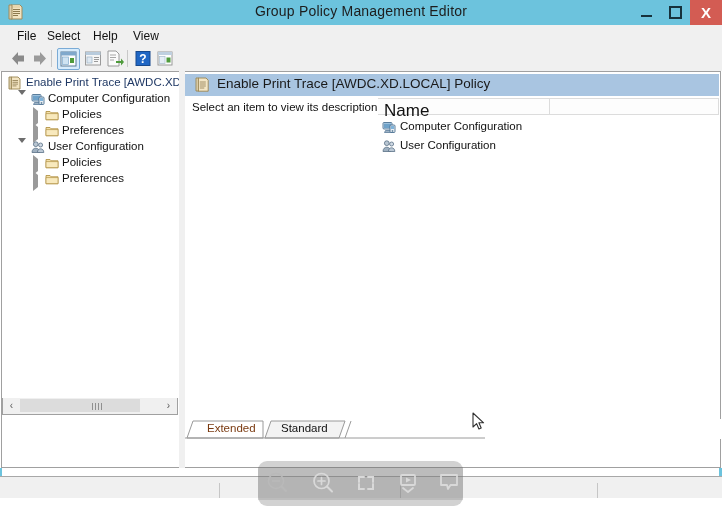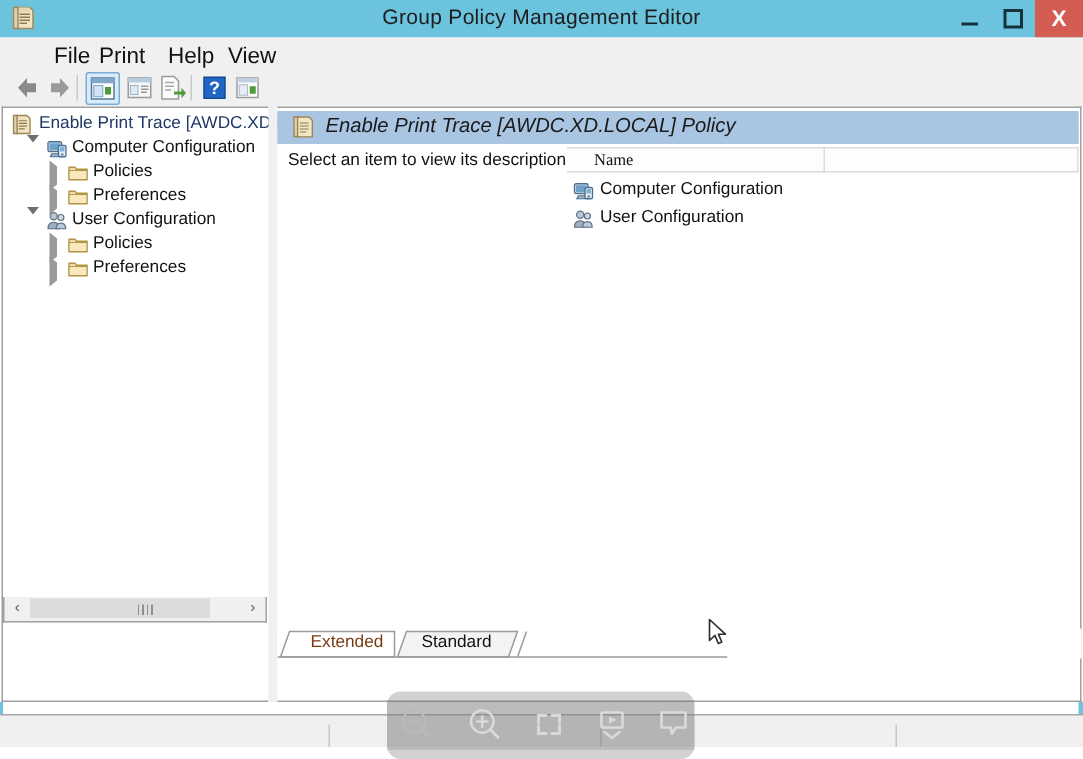--- a/index.html
+++ b/index.html
@@ -29,21 +29,21 @@
   .wbtn.close{background:#d35c53;color:#fff;width:32px;font-size:15px;font-weight:bold;}
   .wbtn-box{width:9px;height:9px;border:2px solid #17323c;}
   .wbtn-dash{width:11px;height:2px;background:#17323c;margin-top:6px;}
 
   
   .menubar{
     position:absolute;left:0;top:25px;width:722px;height:21px;
     background:#f0f0f0;border-bottom:1px solid #e2e2e2;
   }
   .menubar .mi{
-    position:absolute;top:3px;font-size:15px;color:#111;padding:1px 5px;margin-left:19px;
+    position:absolute;top:3px;font-size:12px;color:#111;padding:1px 5px;
   }
 
   
   .toolbar{
     position:absolute;left:0;top:46px;width:722px;height:25px;
     background:#f0f0f0;border-bottom:1px solid #d6d6d6;
   }
   .tbtn{position:absolute;top:3px;width:20px;height:19px;}
   .tsep{position:absolute;top:4px;width:1px;height:17px;background:#c8c8c8;}
   .tbtn.sel{border:1px solid #7aabd6;background:#d8ecfc;border-radius:2px;}
@@ -70,34 +70,33 @@
   .trow .lbl{position:absolute;top:1px;white-space:nowrap;}
   .tri-down{width:0;height:0;border-left:4px solid transparent;border-right:4px solid transparent;
             border-top:5px solid #6d6d6d;}
   .tri-right{width:0;height:0;border-top:4px solid transparent;border-bottom:4px solid transparent;
              border-left:5px solid #9a9a9a;}
 
   
   .rp-head{
     position:absolute;left:0;top:0;width:534px;height:24px;
     background:linear-gradient(to bottom,#ffffff 0%,#ffffff 8%,#a8c4e0 9%,#9dbcdb 92%,#8aaccf 100%);
-    font-style:italic;
   }
   .rp-head-inner{position:absolute;left:0;top:3px;width:534px;height:21px;background:#a9c5e1;}
   .rp-head-icon{position:absolute;left:10px;top:5px;width:15px;height:16px;}
   .rp-head-title{position:absolute;left:32px;top:4px;font-size:13.5px;color:#1a1a1a;}
 
   .rp-desc{position:absolute;left:7px;top:29px;font-size:11.5px;color:#111;}
 
   .lv{position:absolute;left:193px;top:26px;width:341px;}
   .lv-head{position:absolute;left:0;top:0;width:172px;height:17px;
            background:#fdfdfd;border:1px solid #dcdcdc;border-left:none;box-sizing:border-box;}
   .lv-head2{position:absolute;left:172px;top:0;width:169px;height:17px;
             background:#fdfdfd;border:1px solid #dcdcdc;border-left:none;box-sizing:border-box;}
-  .lv-head-lbl{position:absolute;left:18px;top:2px;font-size:11px;color:#111;font-family:Liberation Serif, serif;}
+  .lv-head-lbl{position:absolute;left:6px;top:2px;font-size:17px;color:#111;}
   .lv-row{position:absolute;left:0;height:17px;font-size:11.5px;color:#111;white-space:nowrap;}
   .lv-row .ico{position:absolute;left:4px;top:1px;width:14px;height:14px;}
   .lv-row .lbl{position:absolute;left:22px;top:1px;}
 
   
   .hsb{position:absolute;left:2px;top:398px;width:176px;height:17px;background:#f0f0f0;
        border:1px solid #a0a0a0;border-top:none;box-sizing:border-box;}
   .hsb .arr{position:absolute;top:0;width:17px;height:15px;display:flex;align-items:center;justify-content:center;
             color:#5a5a5a;font-size:10px;}
   .hsb .thumb{position:absolute;left:17px;top:1px;width:120px;height:13px;background:#dcdcdc;}
@@ -155,21 +154,21 @@
           <div class="wbtn-box"></div>
         </div>
       <div class="wbtn close">X</div>
     </div>
   </div>
   <div class="leftedge"></div>
   <div class="rightedge"></div>
 
   <div class="menubar">
     <div class="mi" style="left:12px">File</div>
-    <div class="mi" style="left:42px">Print</div>
+    <div class="mi" style="left:42px">Select</div>
     <div class="mi" style="left:88px">Help</div>
     <div class="mi" style="left:128px">View</div>
   </div>
 
   <div class="toolbar">
     <div class="tbtn" style="left:8px">
       <svg viewBox="0 0 20 19" width="20" height="19">
         <path d="M10 3 L4 9.5 L10 16 L10 12.5 L16 12.5 L16 6.5 L10 6.5 Z" fill="#8a8a8a"></path>
       </svg>
     </div>

